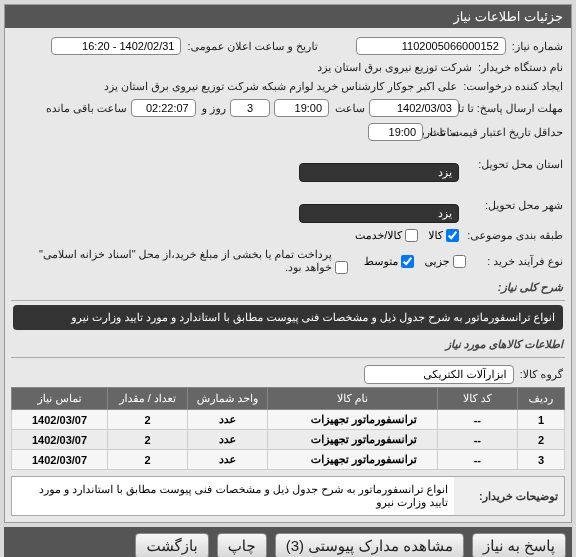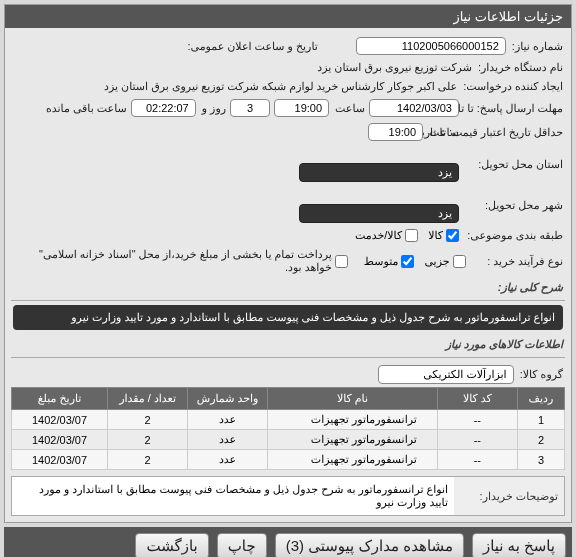--- a/index.html
+++ b/index.html
@@ -60,21 +60,21 @@
     color: #0645ad;
     cursor: pointer;
   }
   .checkbox-group {
     display: inline-flex;
     gap: 10px;
     align-items: center;
   }
   .cb {
     display: inline-flex;
-    align-items: center;
+    align-items: flex-end;
     gap: 3px;
   }
   .cb input { margin: 0; }
   .desc-box {
     background: #333;
     color: #fff;
     border-radius: 4px;
     padding: 6px 8px;
     font-size: 11px;
     margin: 4px 2px;
@@ -100,32 +100,33 @@
     color: #fff;
     padding: 4px;
     border: 1px solid #888;
     font-weight: normal;
   }
   td {
     background: #f6f6f6;
     padding: 3px 20px;
     border: 1px solid #ccc;
     text-align: center;
+    font-weight: bold;
   }
   tr:nth-child(even) td { background: #ececec; }
   .buyer-note {
     display: flex;
     border: 1px solid #aaa;
     margin-top: 6px;
     background: #eee;
   }
   .buyer-note .bn-label {
     width: 110px;
     padding: 6px;
-    font-weight: normal;
+    font-weight: bold;
     color: #333;
     display: flex;
     align-items: center;
     text-align: right;
   }
   .buyer-note .bn-text {
     flex: 1;
     background: #fff;
     padding: 6px;
     font-size: 11px;
@@ -156,20 +157,21 @@
 
 <div class="panel">
   <div class="panel-header">جزئیات اطلاعات نیاز</div>
   <div class="panel-body">
 
     <div class="row">
       <span class="label">شماره نیاز:</span>
       <span class="field" style="width:150px">1102005066000152</span>
       <span style="width:30px"></span>
       <span class="label">تاریخ و ساعت اعلان عمومی:</span>
+      <span class="field" style="width:130px">1402/02/31 - 16:20</span>
     </div>
 
     <div class="row">
       <span class="label">نام دستگاه خریدار:</span>
       <span class="plain-text">شرکت توزیع نیروی برق استان یزد</span>
     </div>
 
     <div class="row">
       <span class="label">ایجاد کننده درخواست:</span>
       <span class="plain-text">علی اکبر جوکار  کارشناس خرید لوازم شبکه  شرکت توزیع نیروی برق استان یزد</span>
@@ -236,32 +238,32 @@
 
     <div class="section-title">شرح کلی نیاز:</div>
     <div class="section-line"></div>
     <div class="desc-box">انواع ترانسفورماتور  به شرح جدول ذیل و مشخصات فنی پیوست مطابق با استاندارد و مورد تایید وزارت نیرو</div>
 
     <div class="section-title">اطلاعات کالاهای مورد نیاز</div>
     <div class="section-line"></div>
 
     <div class="row">
       <span class="label">گروه کالا:</span>
-      <span class="field" style="width:136px">ابزارآلات الکتریکی</span>
+      <span class="field" style="width:150px">ابزارآلات الکتریکی</span>
     </div>
 
     <table>
       <thead>
         <tr>
           <th style="width:40px">ردیف</th>
           <th style="width:80px">کد کالا</th>
           <th>نام کالا</th>
           <th style="width:80px">واحد شمارش</th>
           <th style="width:80px">تعداد / مقدار</th>
-          <th style="width:90px">تاریخ مبلغ</th>
+          <th style="width:90px">تماس نیاز</th>
         </tr>
       </thead>
       <tbody>
         <tr>
           <td>1</td>
           <td>--</td>
           <td style="text-align:right">ترانسفورماتور تجهیزات</td>
           <td>عدد</td>
           <td>2</td>
           <td>1402/03/07</td>

